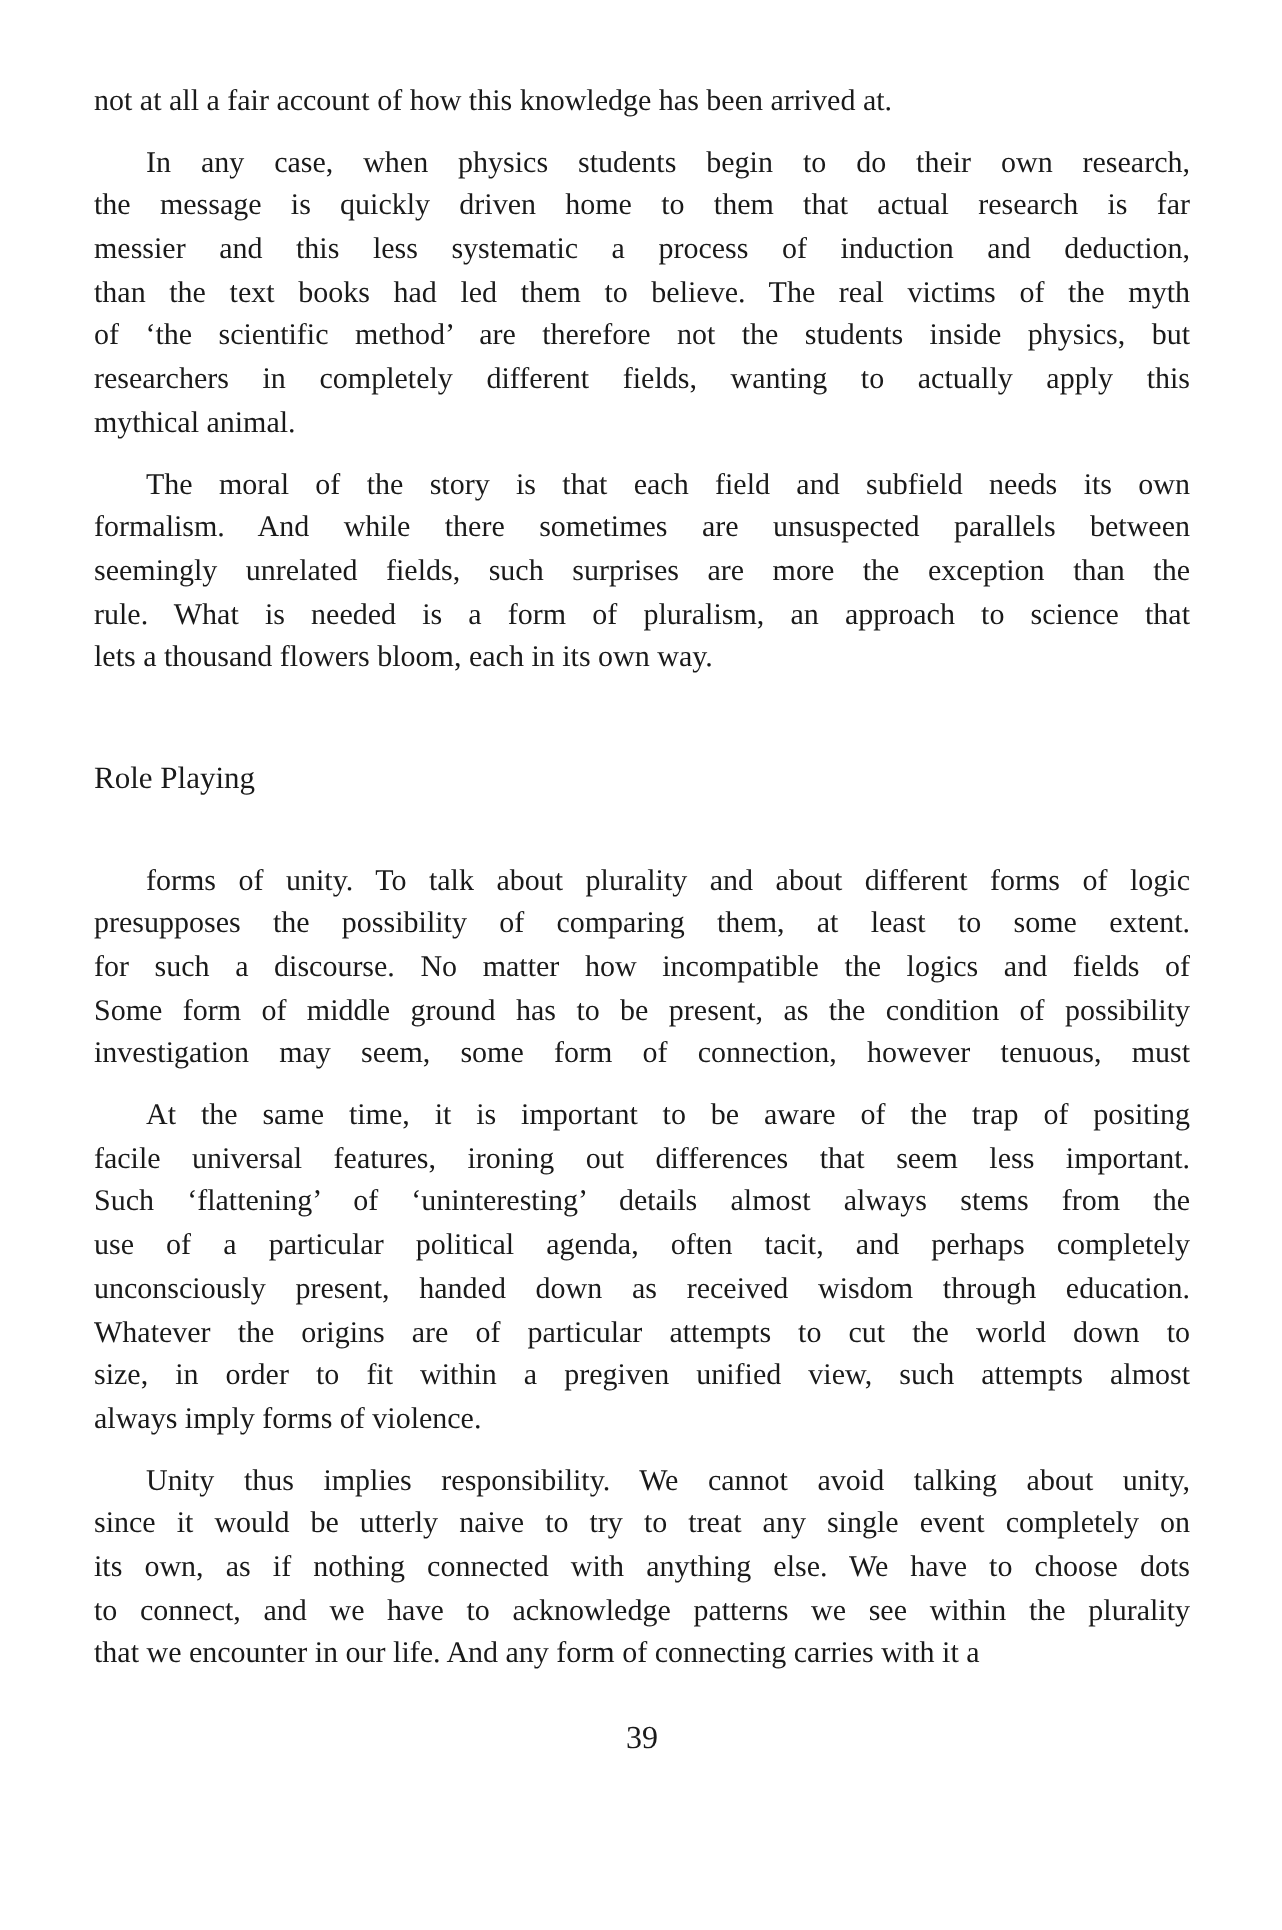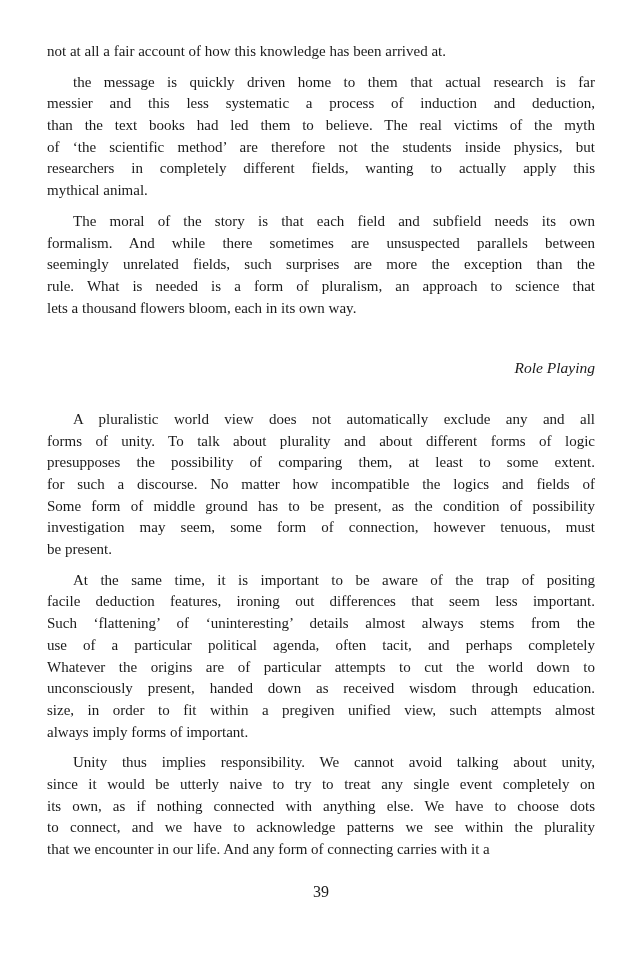--- a/index.html
+++ b/index.html
@@ -38,23 +38,22 @@
   }
   .line.last {
     text-align: left;
     text-align-last: left;
   }
   .para.indent .line:first-child {
     text-indent: 26px;
   }
   .heading {
     font-size: 15.5px;
-    font-style: italic;
     font-weight: normal;
-    text-align: right;
+    text-align: left;
     height: 21.7px;
     line-height: 21.7px;
     margin: 38px 0 30px 0;
   }
   .footer {
     margin-top: 20px;
     text-align: center;
     font-size: 16px;
     height: 21.7px;
     line-height: 21.7px;
@@ -62,53 +61,52 @@
 </style>
 </head>
 <body>
 
 <div class="page">
   <div id="blocks">
       <div class="para">
         <div class="line last">not at all a fair account of how this knowledge has been arrived at.</div>
       </div>
       <div class="para indent">
+        <div class="line j">In any case, when physics students begin to do their own research,</div>
         <div class="line j">the message is quickly driven home to them that actual research is far</div>
         <div class="line j">messier and this less systematic a process of induction and deduction,</div>
         <div class="line j">than the text books had led them to believe. The real victims of the myth</div>
         <div class="line j">of ‘the scientific method’ are therefore not the students inside physics, but</div>
         <div class="line j">researchers in completely different fields, wanting to actually apply this</div>
         <div class="line last">mythical animal.</div>
       </div>
       <div class="para indent">
         <div class="line j">The moral of the story is that each field and subfield needs its own</div>
         <div class="line j">formalism. And while there sometimes are unsuspected parallels between</div>
         <div class="line j">seemingly unrelated fields, such surprises are more the exception than the</div>
         <div class="line j">rule. What is needed is a form of pluralism, an approach to science that</div>
         <div class="line last">lets a thousand flowers bloom, each in its own way.</div>
       </div>
       <div class="heading">Role Playing</div>
       <div class="para indent">
-        <div class="line j">A pluralistic world view does not automatically exclude any and all</div>
         <div class="line j">forms of unity. To talk about plurality and about different forms of logic</div>
         <div class="line j">presupposes the possibility of comparing them, at least to some extent.</div>
         <div class="line j">for such a discourse. No matter how incompatible the logics and fields of</div>
         <div class="line j">Some form of middle ground has to be present, as the condition of possibility</div>
         <div class="line j">investigation may seem, some form of connection, however tenuous, must</div>
-        <div class="line last">be present.</div>
       </div>
       <div class="para indent">
         <div class="line j">At the same time, it is important to be aware of the trap of positing</div>
-        <div class="line j">facile deduction features, ironing out differences that seem less important.</div>
+        <div class="line j">facile universal features, ironing out differences that seem less important.</div>
         <div class="line j">Such ‘flattening’ of ‘uninteresting’ details almost always stems from the</div>
         <div class="line j">use of a particular political agenda, often tacit, and perhaps completely</div>
+        <div class="line j">unconsciously present, handed down as received wisdom through education.</div>
         <div class="line j">Whatever the origins are of particular attempts to cut the world down to</div>
-        <div class="line j">unconsciously present, handed down as received wisdom through education.</div>
         <div class="line j">size, in order to fit within a pregiven unified view, such attempts almost</div>
-        <div class="line last">always imply forms of important.</div>
+        <div class="line last">always imply forms of violence.</div>
       </div>
       <div class="para indent">
         <div class="line j">Unity thus implies responsibility. We cannot avoid talking about unity,</div>
         <div class="line j">since it would be utterly naive to try to treat any single event completely on</div>
         <div class="line j">its own, as if nothing connected with anything else. We have to choose dots</div>
         <div class="line j">to connect, and we have to acknowledge patterns we see within the plurality</div>
         <div class="line last">that we encounter in our life. And any form of connecting carries with it a</div>
       </div>
     </div>
   <div class="footer">39</div>

